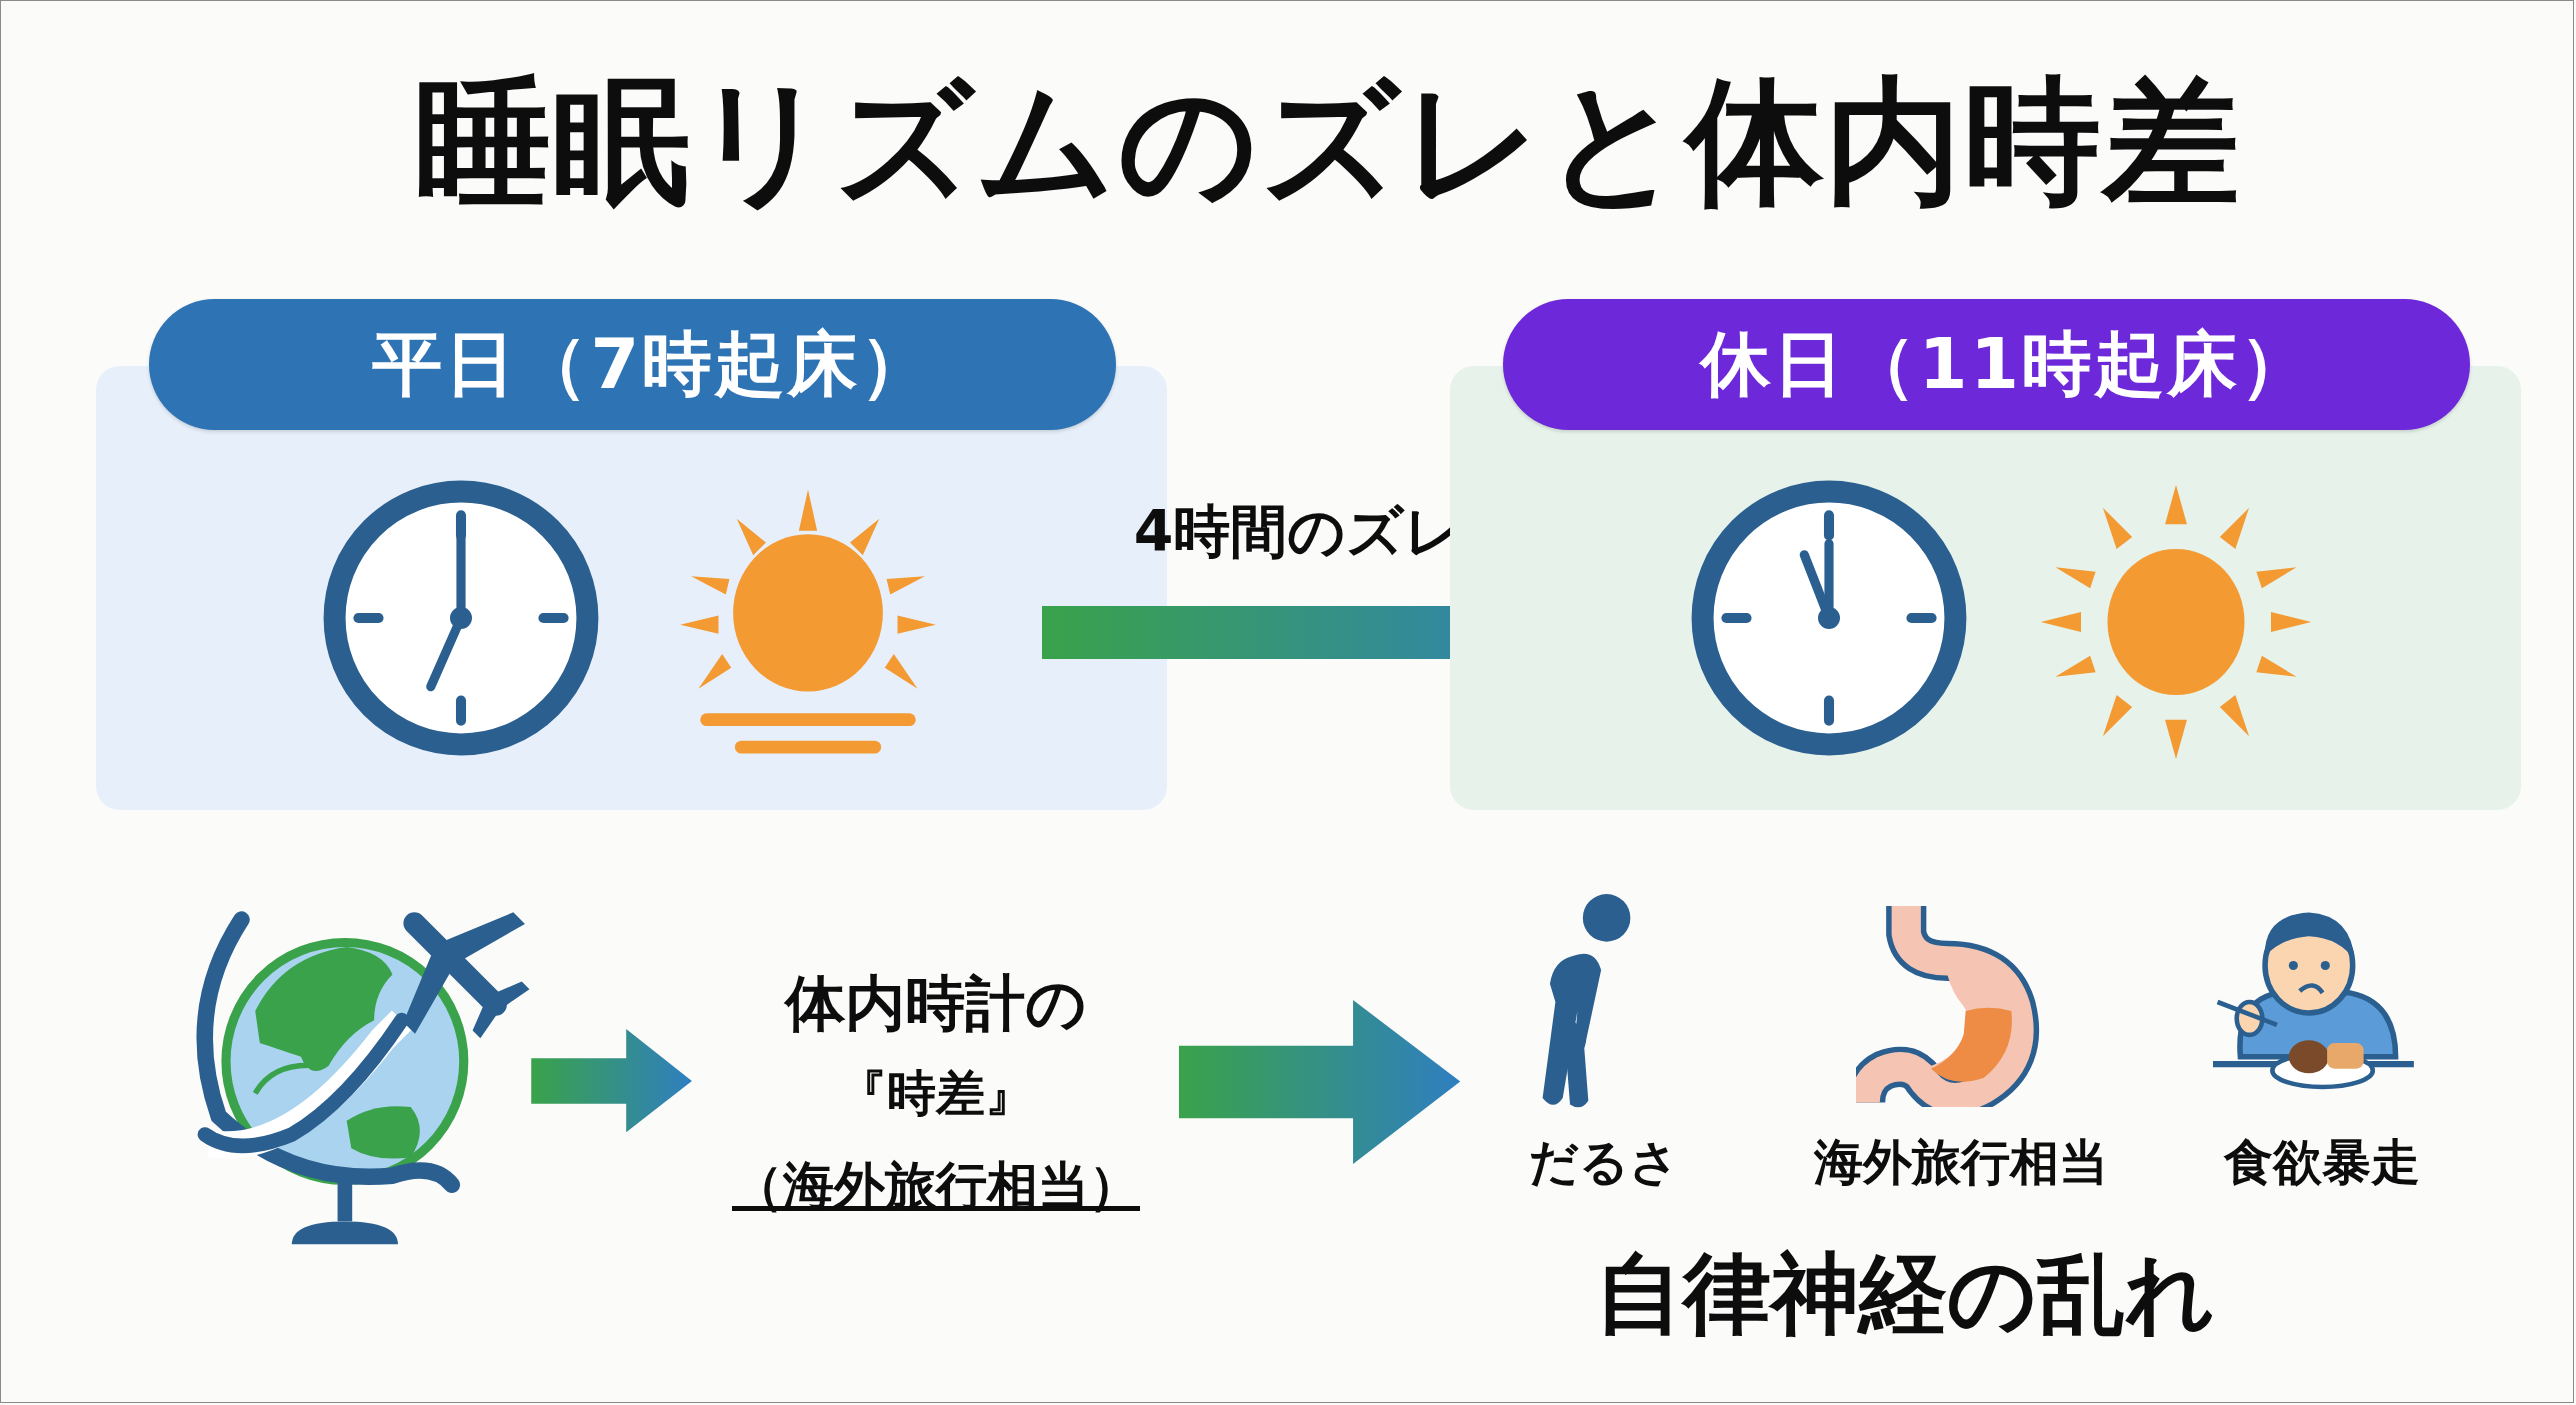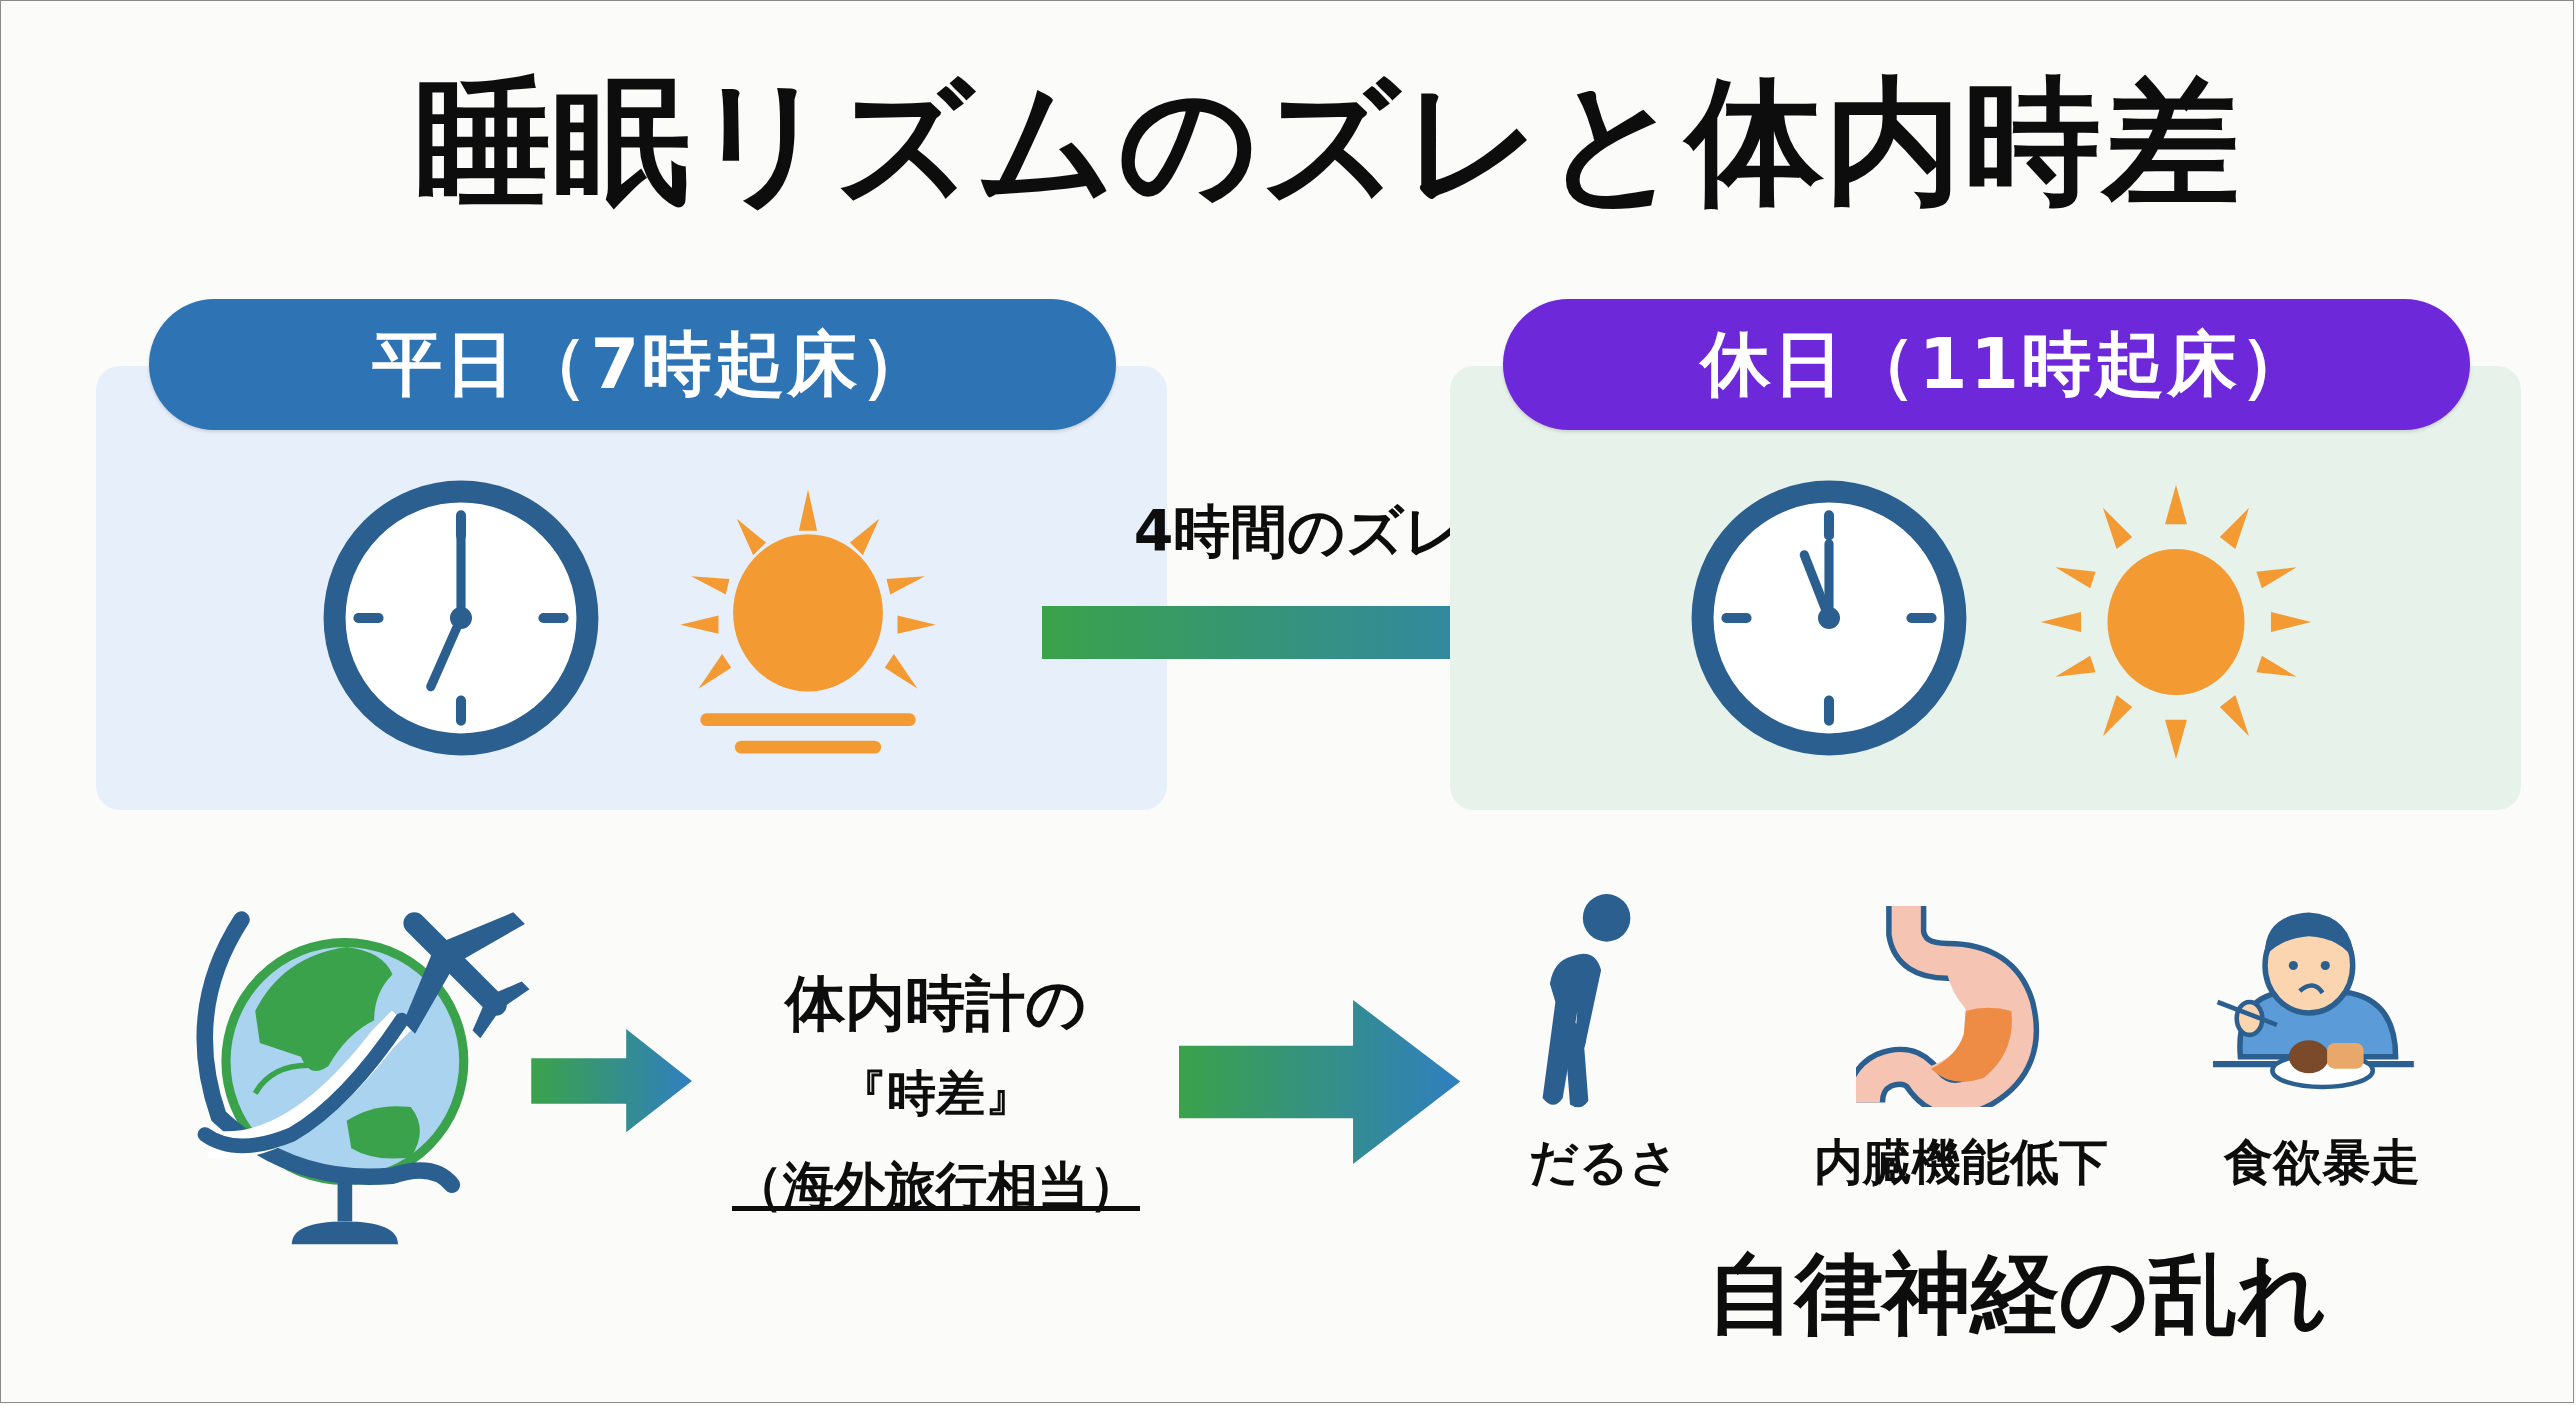--- a/index.html
+++ b/index.html
@@ -30,21 +30,21 @@
   }
   .pill-blue { left: 149px; top: 299px; width: 927px; background: #2e74b5; }
   .pill-green { left: 1503px; top: 299px; width: 927px; background: #6d28d9; }
   .shift-label {
     left: 1002px; top: 494px; width: 512px; text-align: center;
     font-size: 57px; font-weight: bold; color: #0d0d0d;
   }
   .center-text { color: #0d0d0d; font-weight: bold; text-align: center; }
   .caption { font-size: 49px; font-weight: bold; color: #0d0d0d; text-align: center; }
   .bottom-title {
-    left: 1555px; top: 1235px; width: 732px; text-align: right;
+    left: 1555px; top: 1235px; width: 732px; text-align: left;
     font-size: 88px; font-weight: bold; color: #0d0d0d;
   }
   svg { display: block; }
 </style>
 </head>
 <body>
 
 <div class="frame"></div>
 
 <div class="abs title">睡眠リズムのズレと体内時差</div>
@@ -193,21 +193,21 @@
 <div class="abs caption" style="left:1454px; top:1130px; width:220px;">だるさ</div>
 
 <div class="abs" style="left:1816px; top:906px;">
   <svg width="201" height="201" viewBox="0 0 220 220">
     <path d="M55,0 L55,30 Q60,60 100,60 Q160,60 175,110 Q190,170 140,200 Q95,225 70,185 Q55,170 30,180 Q10,190 10,215" fill="none" stroke="#2a5f8f" stroke-width="44" stroke-linecap="butt"></path>
     <path d="M55,0 L55,30 Q60,60 100,60 Q160,60 175,110 Q190,170 140,200 Q95,225 70,185 Q55,170 30,180 Q10,190 10,215" fill="none" stroke="#f6c4b2" stroke-width="32" stroke-linecap="butt"></path>
     <path d="M100,75 Q150,72 162,110 Q175,160 135,185 Q100,200 82,175 Q110,165 120,140 Q125,120 118,110 Q105,95 100,75 Z" fill="#f6c4b2"></path>
     <path d="M120,115 Q145,108 170,115 Q175,160 140,188 Q105,200 82,178 Q110,165 118,140 Z" fill="#ee8c46"></path>
   </svg>
 </div>
-<div class="abs caption" style="left:1729px; top:1130px; width:384px;">内臓機能低下</div>
+<div class="abs caption" style="left:1729px; top:1130px; width:384px;">海外旅行相当</div>
 
 <div class="abs" style="left:2173px; top:892px;">
   <svg width="210" height="220" viewBox="0 0 230 240">
     <path d="M30,180 Q25,120 70,110 L150,110 Q200,120 200,180 Z" fill="#5b9bd8" stroke="#2a5f8f" stroke-width="6"></path>
     <ellipse cx="105" cy="80" rx="48" ry="52" fill="#fbd5b0" stroke="#2a5f8f" stroke-width="6"></ellipse>
     <path d="M57,70 Q55,25 105,22 Q152,25 155,75 Q140,50 105,48 Q75,50 57,70 Z" fill="#2a5f8f"></path>
     <circle cx="88" cy="80" r="5" fill="#2a5f8f"></circle>
     <circle cx="123" cy="80" r="5" fill="#2a5f8f"></circle>
     <path d="M95,108 Q110,95 120,110" fill="none" stroke="#2a5f8f" stroke-width="5"></path>
     <ellipse cx="40" cy="138" rx="14" ry="18" fill="#fbd5b0" stroke="#2a5f8f" stroke-width="5"></ellipse>

